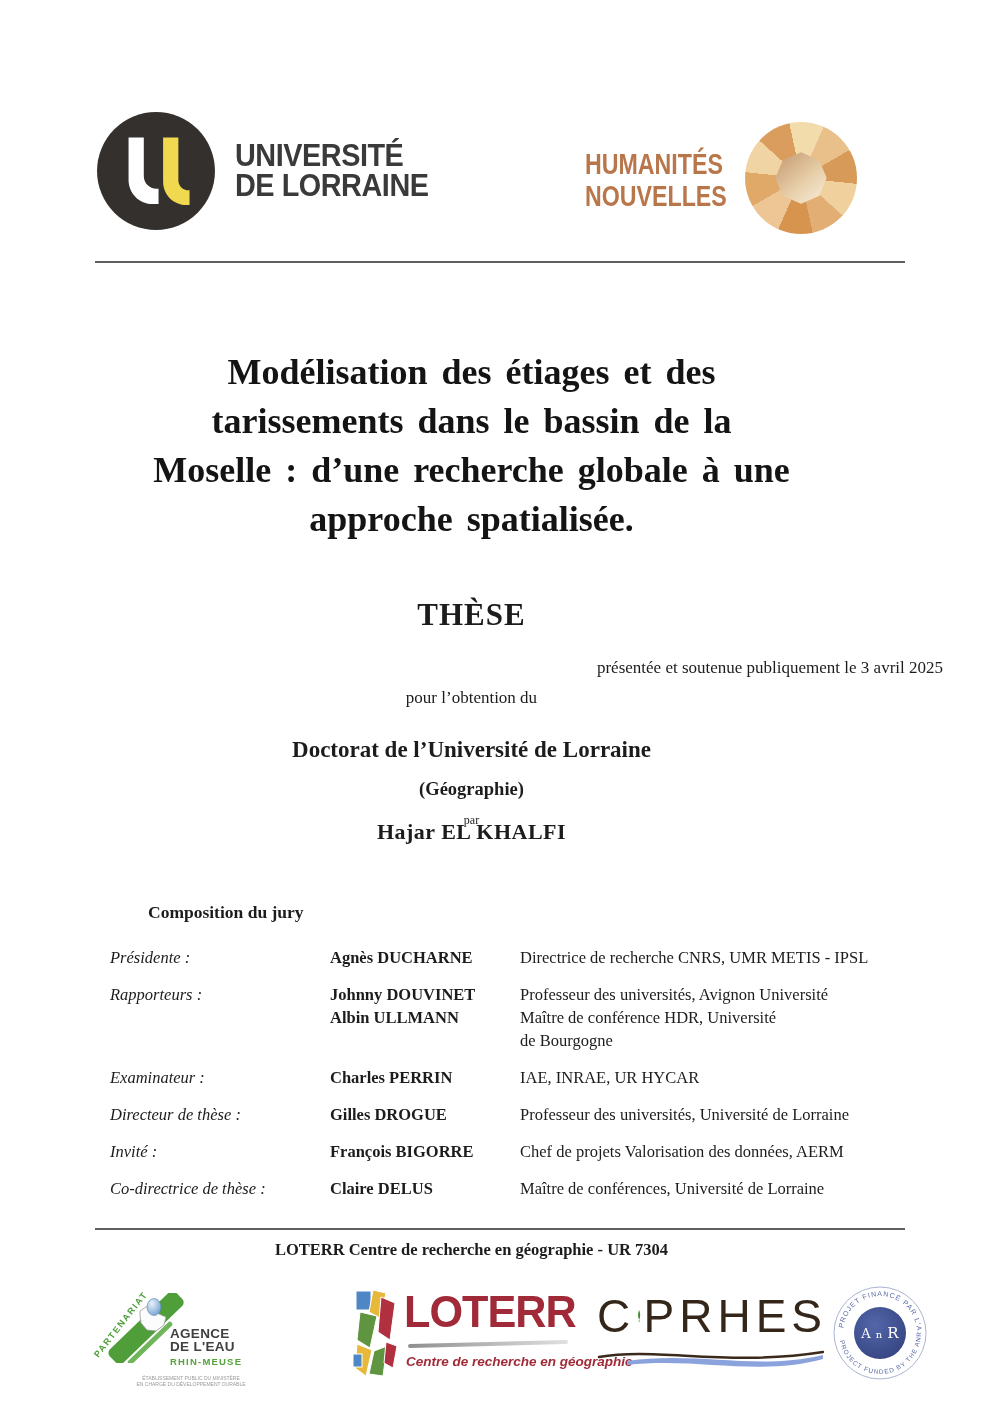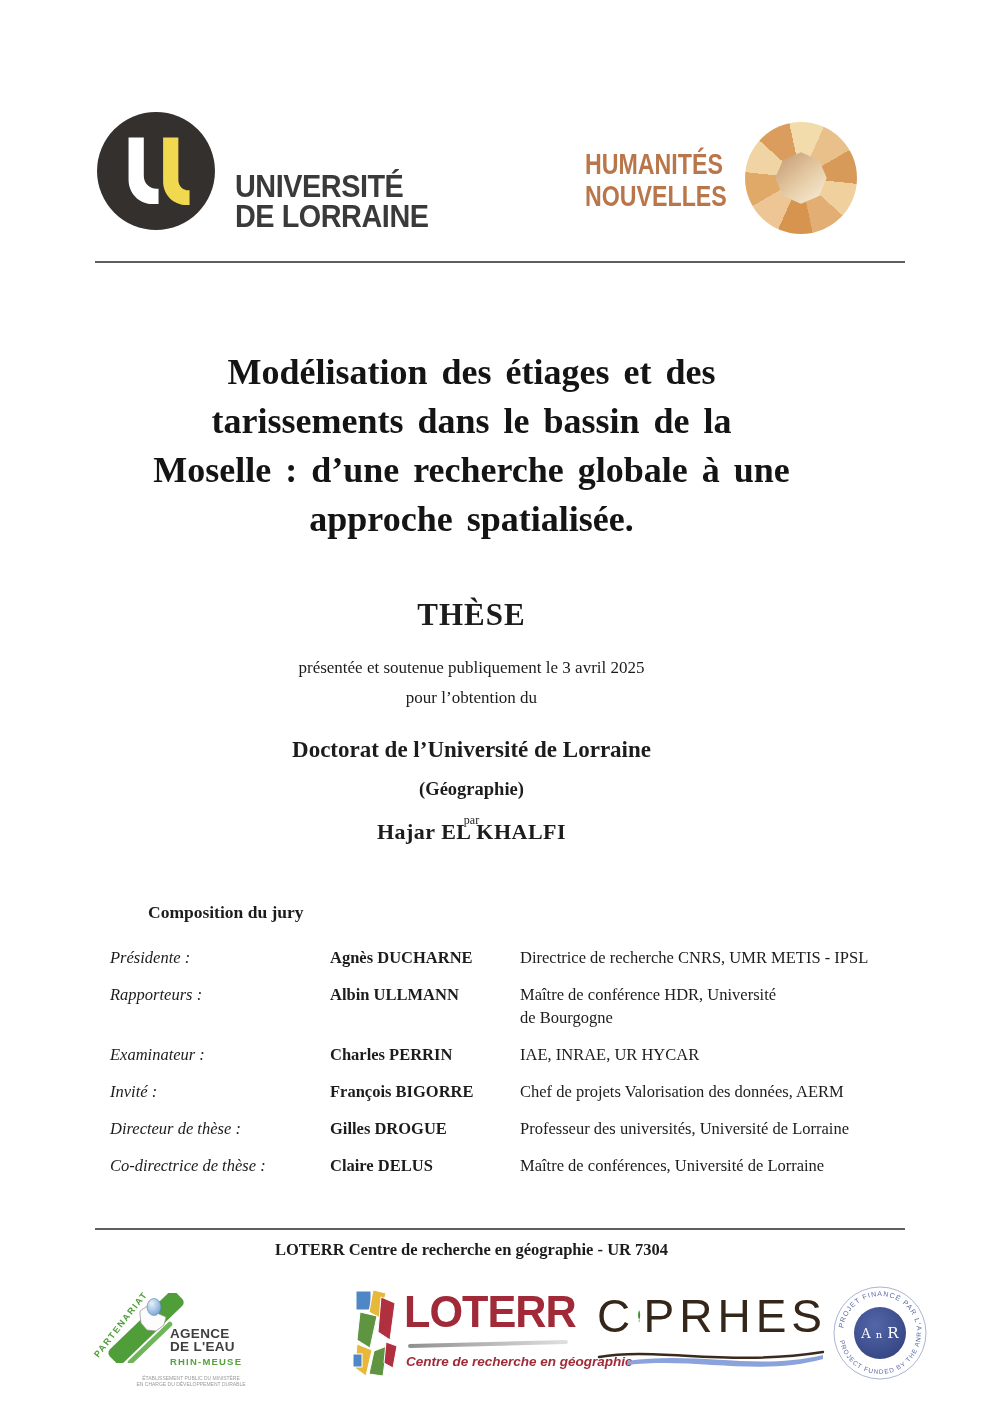--- a/index.html
+++ b/index.html
@@ -1,20 +1,20 @@
 <!DOCTYPE html>
 <html><head>
 <meta charset="utf-8">
 <style>
   html,body{margin:0;padding:0;background:#ffffff;}
   .page{position:relative;width:1000px;height:1413px;background:#ffffff;overflow:hidden;
         font-family:"Liberation Serif","DejaVu Serif",serif;color:#1c1c1c;}
 
   
-  .ul-logo{position:absolute;left:95px;top:110px;display:flex;align-items:flex-end;gap:18px;}
+  .ul-logo{position:absolute;left:95px;top:110px;display:flex;align-items:center;gap:18px;}
   .ul-circle{width:122px;height:122px;}
   .ul-wordmark{font-family:"Liberation Sans",sans-serif;font-weight:bold;font-size:31px;
                line-height:30px;color:#3a3a3a;letter-spacing:-0.5px;transform:scaleX(.93);
                transform-origin:left center;white-space:nowrap;}
   .hn-block{position:absolute;left:585px;top:122px;width:280px;height:118px;}
   .hn-text{position:absolute;left:0;top:26px;font-family:"Liberation Sans",sans-serif;
            font-weight:bold;font-size:29px;line-height:32px;color:#b9764a;
            transform:scaleX(.8);transform-origin:left center;white-space:nowrap;}
   .gem{position:absolute;left:160px;top:0;width:112px;height:112px;border-radius:50%;
        background:conic-gradient(from -12deg,
@@ -27,21 +27,21 @@
        background:linear-gradient(140deg,#c69b72 5%,#e6cda7 55%,#f7ecd7 95%);}
 
   .rule{position:absolute;left:95px;width:810px;height:2px;background:#5f5f5f;}
   .rule-top{top:261px;}
   .rule-bottom{top:1228px;}
 
   
   .centered{position:absolute;left:0;width:943px;text-align:center;}
   .main-title{top:348px;font-size:36px;font-weight:bold;line-height:49px;color:#141414;word-spacing:5px;}
   .these{top:597px;font-size:31px;font-weight:bold;letter-spacing:1px;}
-  .presented{top:658px;font-size:17px;}
+  .presented{top:658px;font-size:17px;text-align:right;}
   .obtention{top:688px;font-size:17px;}
   .degree{top:737px;font-size:23px;font-weight:bold;}
   .discipline{top:779px;font-size:18.5px;font-weight:bold;}
   .par{top:813px;font-size:12px;}
   .author{top:819px;font-size:22px;font-weight:bold;letter-spacing:.5px;}
 
   
   .jury-heading{position:absolute;left:148px;top:902px;font-size:17.5px;font-weight:bold;}
   .jury{position:absolute;left:110px;top:946px;width:810px;font-size:16.5px;line-height:23px;}
   .jury-row{display:flex;margin-bottom:14px;gap:20px;}
@@ -137,53 +137,57 @@
           <div class="jury-name">Agnès DUCHARNE</div>
           <div class="jury-role">Directrice de recherche CNRS, UMR METIS - IPSL</div>
         </div>
       </div>
     </div>
 
     <div class="jury-row">
       <div class="jury-label">Rapporteurs :</div>
       <div class="jury-entries">
         <div class="jury-entry">
+          <div class="jury-name">Johnny DOUVINET</div>
+          <div class="jury-role">Professeur des universités, Avignon Université</div>
+        </div>
+        <div class="jury-entry">
           <div class="jury-name">Albin ULLMANN</div>
           <div class="jury-role">Maître de conférence HDR, Université
 de Bourgogne</div>
         </div>
       </div>
     </div>
 
     <div class="jury-row">
       <div class="jury-label">Examinateur :</div>
       <div class="jury-entries">
         <div class="jury-entry">
           <div class="jury-name">Charles PERRIN</div>
           <div class="jury-role">IAE, INRAE, UR HYCAR</div>
         </div>
       </div>
     </div>
 
     <div class="jury-row">
+      <div class="jury-label">Directeur de thèse :</div>
+      <div class="jury-entries">
+        <div class="jury-entry">
+          <div class="jury-name">Gilles DROGUE</div>
+          <div class="jury-role">Professeur des universités, Université de Lorraine</div>
+        </div>
+      </div>
+    </div>
+
+    <div class="jury-row">
       <div class="jury-label">Invité :</div>
       <div class="jury-entries">
         <div class="jury-entry">
           <div class="jury-name">François BIGORRE</div>
           <div class="jury-role">Chef de projets Valorisation des données, AERM</div>
-        </div>
-      </div>
-    </div>
-
-    <div class="jury-row">
-      <div class="jury-label">Directeur de thèse :</div>
-      <div class="jury-entries">
-        <div class="jury-entry">
-          <div class="jury-name">Gilles DROGUE</div>
-          <div class="jury-role">Professeur des universités, Université de Lorraine</div>
         </div>
       </div>
     </div>
 
     <div class="jury-row">
       <div class="jury-label">Co-directrice de thèse :</div>
       <div class="jury-entries">
         <div class="jury-entry">
           <div class="jury-name">Claire DELUS</div>
           <div class="jury-role">Maître de conférences, Université de Lorraine</div>

